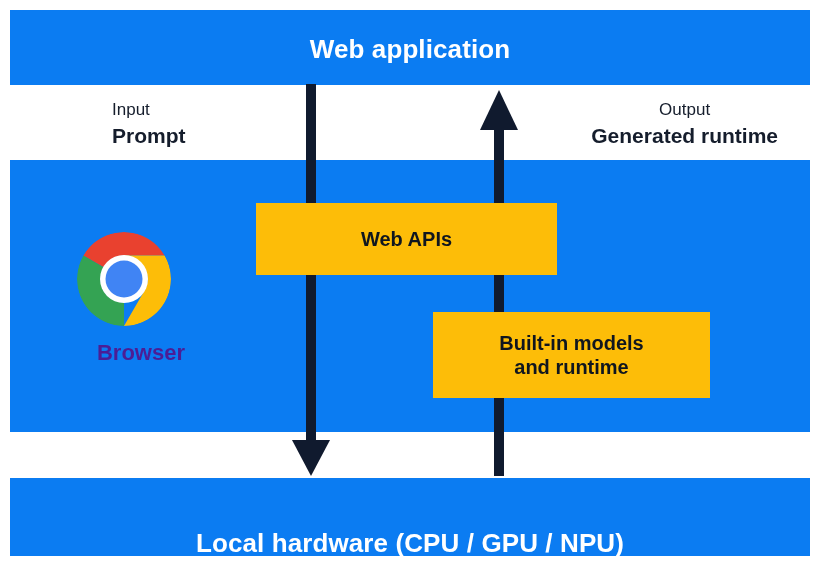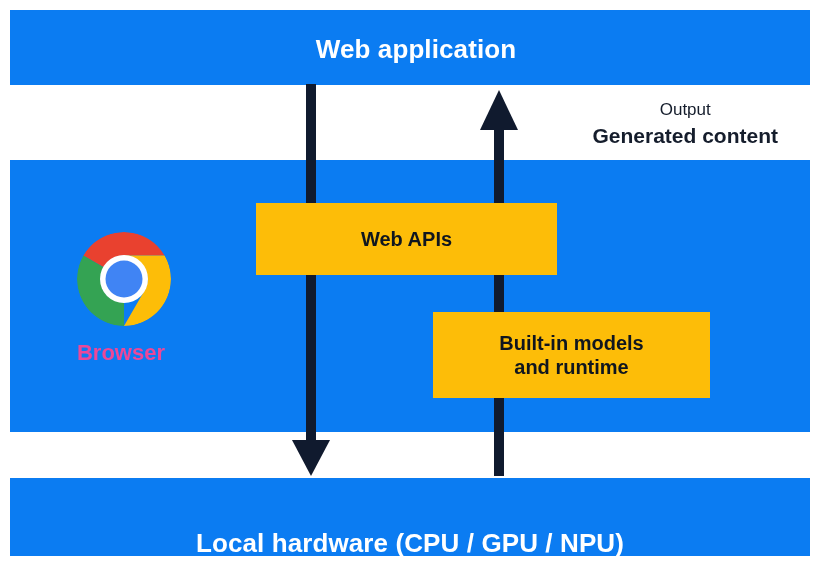--- a/index.html
+++ b/index.html
@@ -43,31 +43,31 @@
   .band-title {
     position: absolute;
     left: 0;
     width: 100%;
     text-align: center;
     color: #ffffff;
     font-weight: bold;
     font-size: 26px;
     letter-spacing: 0.1px;
   }
-  #band-web-application .band-title { top: 24px; padding-left: 6px; }
+  #band-web-application .band-title { top: 24px; }
   #band-local-hardware .band-title { top: 26px; margin-top: 24px; }
 
   
   #browser-label {
     position: absolute;
-    left: 56px;
+    left: 76px;
     top: 340px;
     width: 130px;
     text-align: center;
-    color: #ec4899;
+    color: #4c1d95;
     font-weight: bold;
     font-size: 22px;
   }
 
   
   #chrome-logo {
     position: absolute;
     left: 76px;
     top: 231px;
     width: 96px;
@@ -195,23 +195,27 @@
     <span>Web APIs</span>
   </div>
 
   <div class="ybox" id="box-builtin-models">
     <span>
       <span>Built-in models</span><br>
       <span>and runtime</span>
     </span>
   </div>
 
+  <div class="caption" id="caption-input">
+    <div class="caption-kicker">Input</div>
+    <div class="caption-value">Prompt</div>
+  </div>
 
   <div class="caption" id="caption-output">
     <div class="caption-kicker">Output</div>
-    <div class="caption-value">Generated content</div>
+    <div class="caption-value">Generated runtime</div>
   </div>
 
   <div class="band" id="band-local-hardware">
     <div class="band-title">Local hardware (CPU / GPU / NPU)</div>
   </div>
 
 </div>
 
 </body></html>

